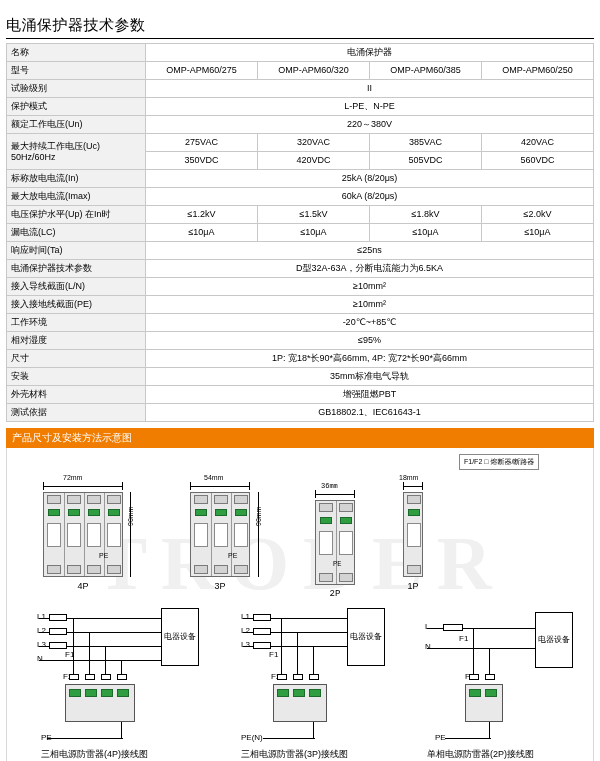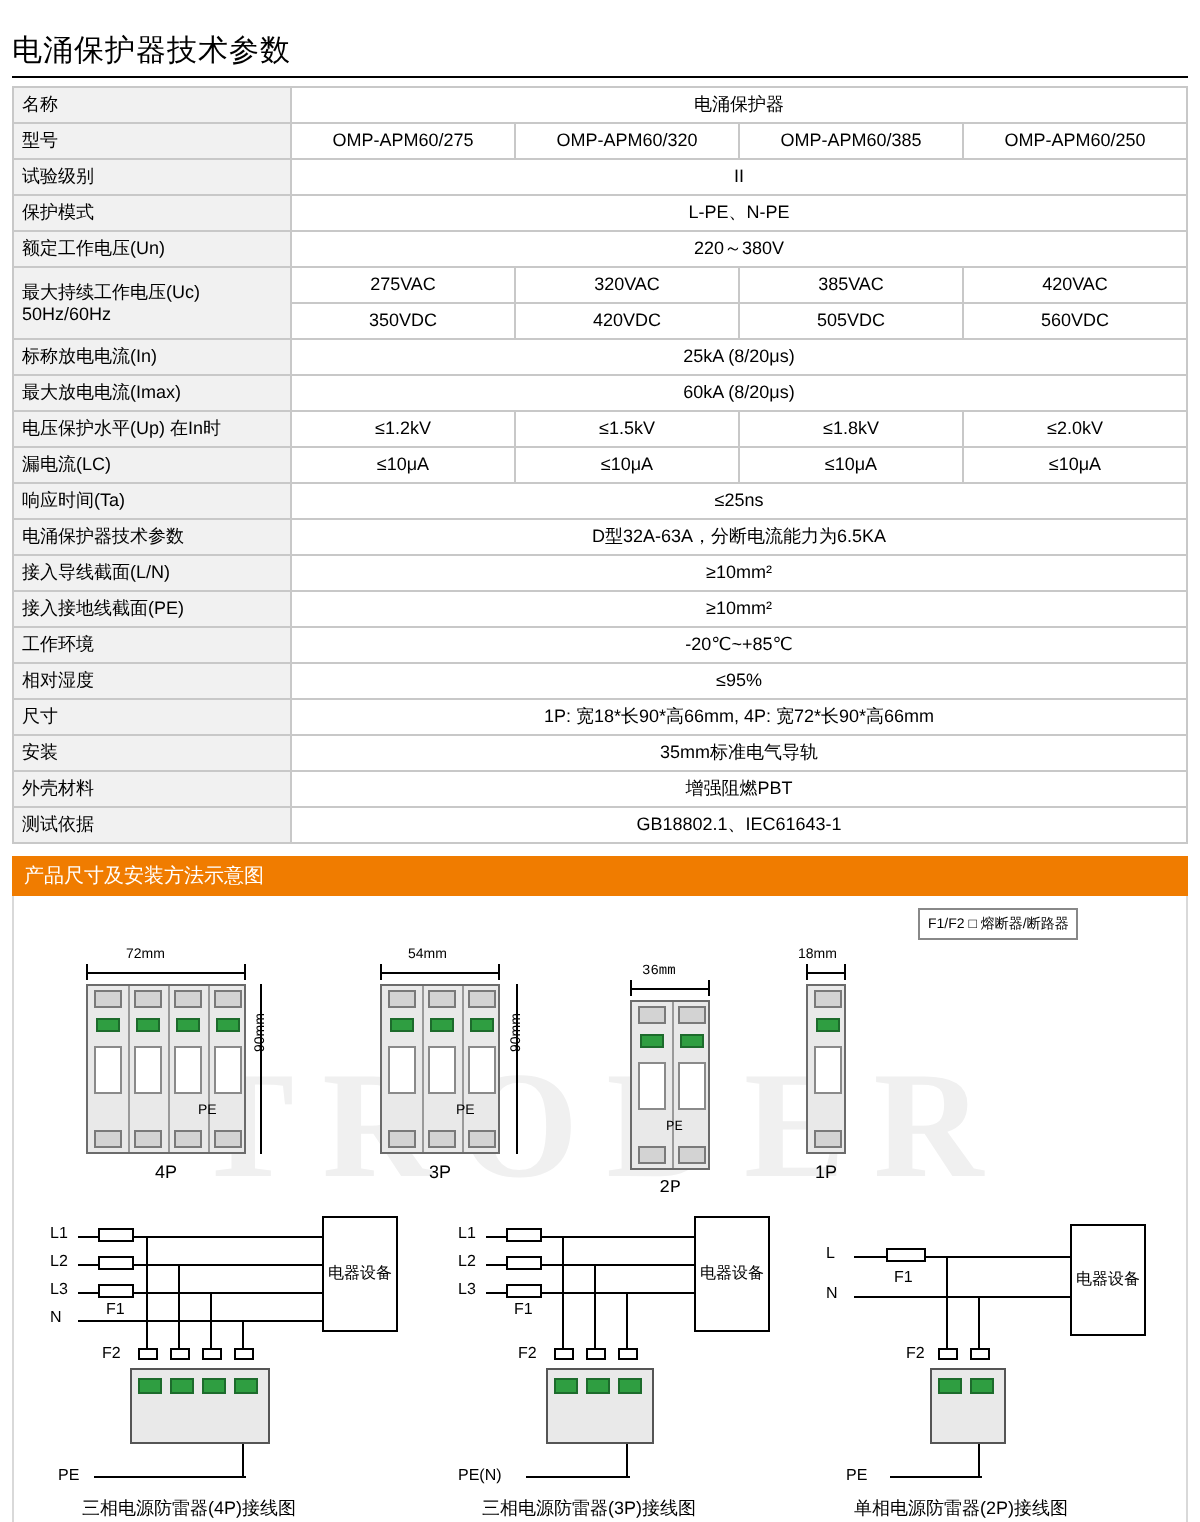--- a/index.html
+++ b/index.html
@@ -75,21 +75,21 @@
     box-sizing:border-box;
   }
   .dimline{position:absolute;background:#000;}
   .dimtxt{position:absolute;font-size:7px;color:#000;white-space:nowrap;}
   .capt{
     position:absolute;font-size:9px;text-align:center;width:100%;
   }
 
   
   .wire{position:absolute;background:#000;}
-  .wtxt{position:absolute;font-size:8px;white-space:nowrap;}
+  .wtxt{position:absolute;font-size:8px;white-space:nowrap;margin-left:12px;}
   .box-eq{
     position:absolute;border:1px solid #000;box-sizing:border-box;
     font-size:8px;line-height:1.15;text-align:center;
     display:flex;align-items:center;justify-content:center;padding:2px;
   }
   .fuse{
     position:absolute;border:1px solid #000;background:#fff;box-sizing:border-box;
   }
   .spd{
     position:absolute;border:1px solid #555;background:#e9e9e9;box-sizing:border-box;

